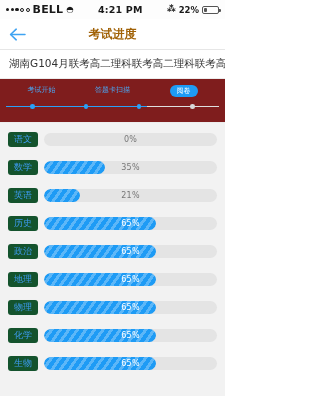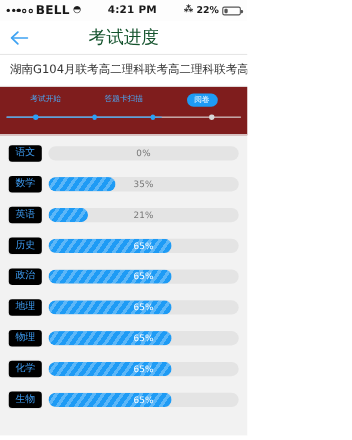--- a/index.html
+++ b/index.html
@@ -56,21 +56,21 @@
     background: #ffffff;
     border-bottom: 1px solid #e6e6e6;
   }
   .back-btn {
     width: 34px; height: 30px;
     display: flex; align-items: center; justify-content: center;
     cursor: pointer;
   }
   .nav-title {
     position: absolute; left: 0; right: 0; text-align: center;
-    font-size: 16px; color: #14532d; font-weight: normal;
+    font-size: 12px; color: #a16207; font-weight: bold;
     pointer-events: none;
   }
 
   
   .exam-name {
     padding: 7px 9px 8px 9px;
     font-size: 10.5px;
     color: #333;
     line-height: 1.25;
     background: #fff;
@@ -156,21 +156,21 @@
     height: 21px;
     margin-bottom: 7px;
   }
   .row:last-child { margin-bottom: 14px; }
   .subject-chip {
     flex: 0 0 auto;
     width: 30px;
     text-align: center;
     font-size: 9px;
     color: #3d9bf0;
-    background: #000000;
+    background: #14532d;
     border-radius: 3px;
     padding: 3px 0;
     margin-right: 6px;
     line-height: 1;
     box-shadow: 0 0 1px rgba(0,0,0,.06);
   }
   .bar {
     position: relative;
     flex: 1 1 auto;
     height: 13px;

